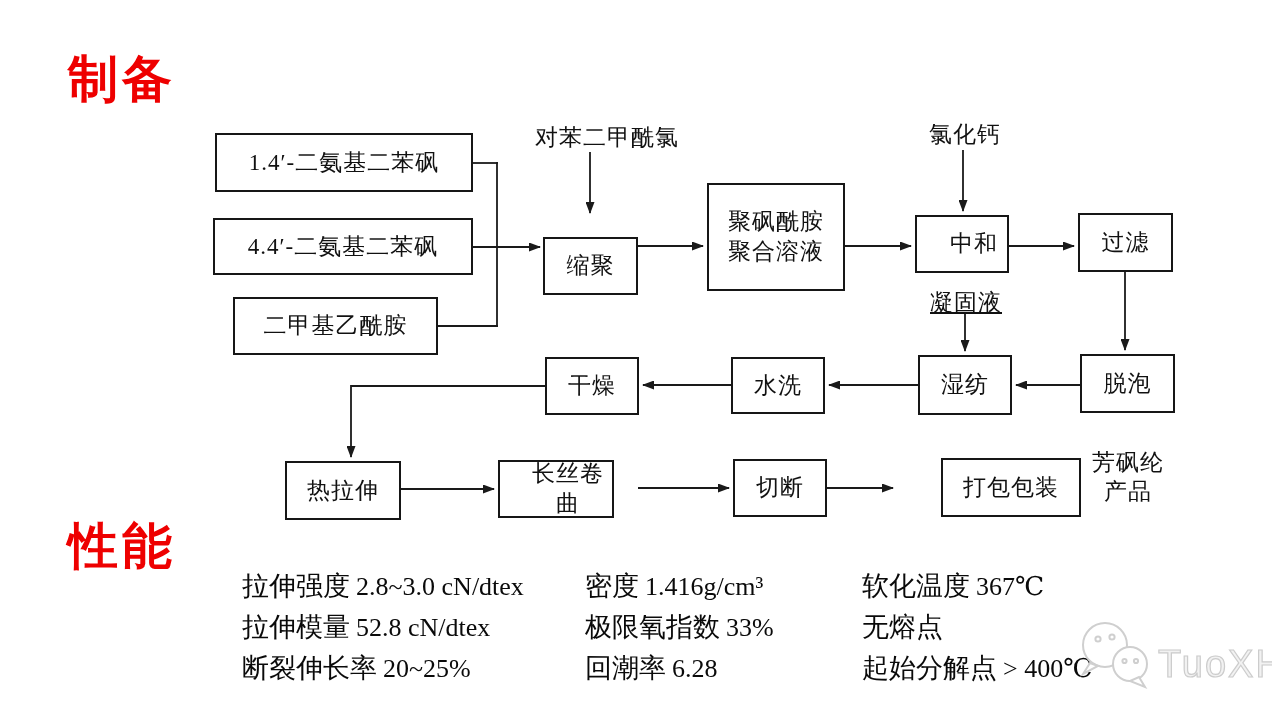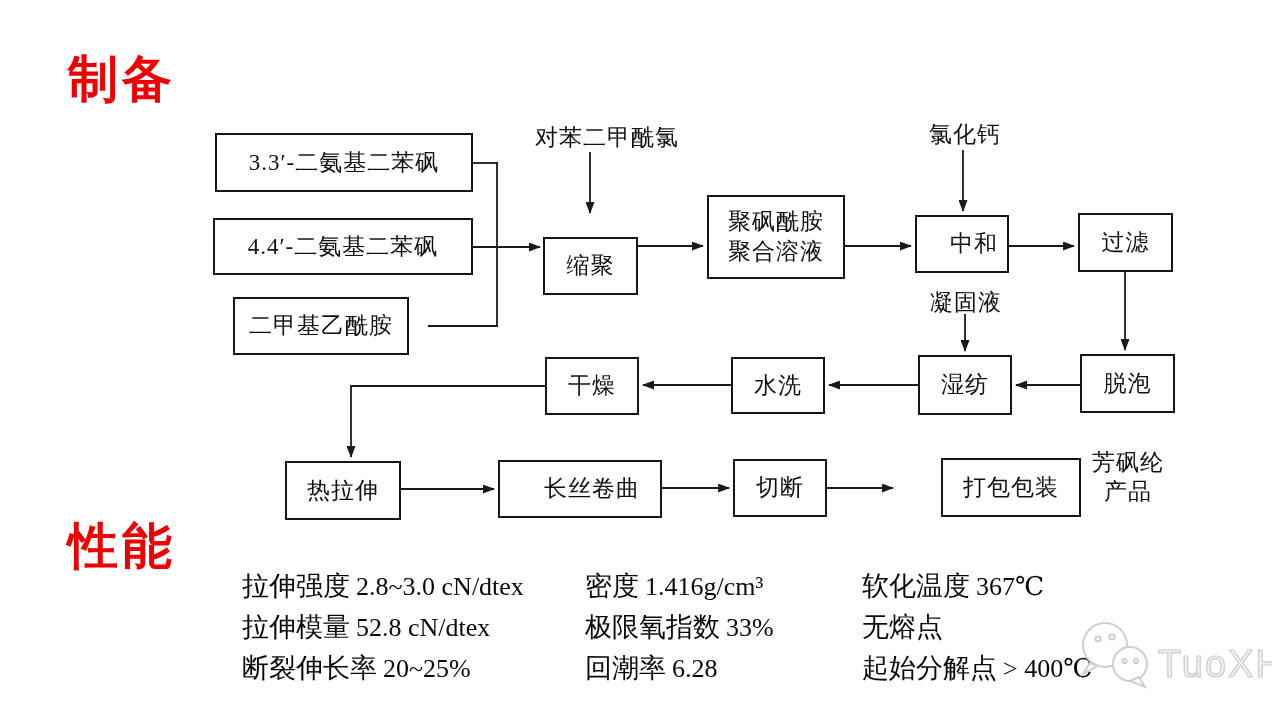--- a/index.html
+++ b/index.html
@@ -63,32 +63,32 @@
       <line x1="731" y1="385" x2="643" y2="385" marker-end="url(#arw)"></line>
       <polyline points="545,386 351,386 351,457" marker-end="url(#arw)"></polyline>
       <line x1="401" y1="489" x2="494" y2="489" marker-end="url(#arw)"></line>
       <line x1="638" y1="488" x2="729" y2="488" marker-end="url(#arw)"></line>
       <line x1="827" y1="488" x2="893" y2="488" marker-end="url(#arw)"></line>
       <line x1="1037" y1="488" x2="1080" y2="488" marker-end="url(#arw)"></line>
     </g>
   </svg>
 
   <div class="fbox" style="left:215px;top:133px;width:258px;height:59px;">
-    <span>3.3′-二氨基二苯砜</span>
+    <span>1.4′-二氨基二苯砜</span>
   </div>
   <div class="fbox" style="left:213px;top:218px;width:260px;height:57px;">
     <span>4.4′-二氨基二苯砜</span>
   </div>
-  <div class="fbox" style="left:233px;top:297px;width:176px;height:58px;">
+  <div class="fbox" style="left:233px;top:297px;width:205px;height:58px;">
     <span>二甲基乙酰胺</span>
   </div>
   <div class="fbox" style="left:543px;top:217px;width:95px;height:58px;margin-top:20px;">
     <span>缩聚</span>
   </div>
-  <div class="fbox" style="left:707px;top:195px;width:138px;height:84px;font-family:Liberation Serif, serif;">
+  <div class="fbox" style="left:707px;top:183px;width:138px;height:108px;font-family:Liberation Serif, serif;">
     <span>聚砜酰胺</span>
     <span>聚合溶液</span>
   </div>
   <div class="fbox" style="left:915px;top:215px;width:94px;height:58px;padding-left:24px;">
     <span>中和</span>
   </div>
   <div class="fbox" style="left:1078px;top:213px;width:95px;height:59px;">
     <span>过滤</span>
   </div>
   <div class="fbox" style="left:1080px;top:354px;width:95px;height:59px;">
@@ -99,33 +99,33 @@
   </div>
   <div class="fbox" style="left:731px;top:357px;width:94px;height:57px;">
     <span>水洗</span>
   </div>
   <div class="fbox" style="left:545px;top:357px;width:94px;height:58px;">
     <span>干燥</span>
   </div>
   <div class="fbox" style="left:285px;top:461px;width:116px;height:59px;">
     <span>热拉伸</span>
   </div>
-  <div class="fbox" style="left:498px;top:460px;width:164px;height:58px;padding-left:24px;">
+  <div class="fbox" style="left:498px;top:460px;width:116px;height:58px;padding-left:24px;">
     <span>长丝卷曲</span>
   </div>
   <div class="fbox" style="left:733px;top:459px;width:94px;height:58px;">
     <span>切断</span>
   </div>
   <div class="fbox" style="left:897px;top:458px;width:140px;height:59px;margin-left:44px;">
     <span>打包包装</span>
   </div>
 
   <div class="flabel" style="left:535px;top:122px;">对苯二甲酰氯</div>
   <div class="flabel" style="left:929px;top:119px;">氯化钙</div>
-  <div class="flabel" style="left:930px;top:287px;">凝固液</div>
+  <div class="flabel" style="left:930px;top:287px;text-decoration:underline;">凝固液</div>
   <div class="product-label" style="left:1080px;top:449px;width:96px;">
     <div>芳砜纶</div>
     <div>产品</div>
   </div>
 
   <div class="prop-col" style="left:242px;">
     <div class="prop-row">
       <span class="plabel">拉伸强度</span><span class="pvalue">2.8~3.0 cN/dtex</span>
     </div>
     <div class="prop-row">

